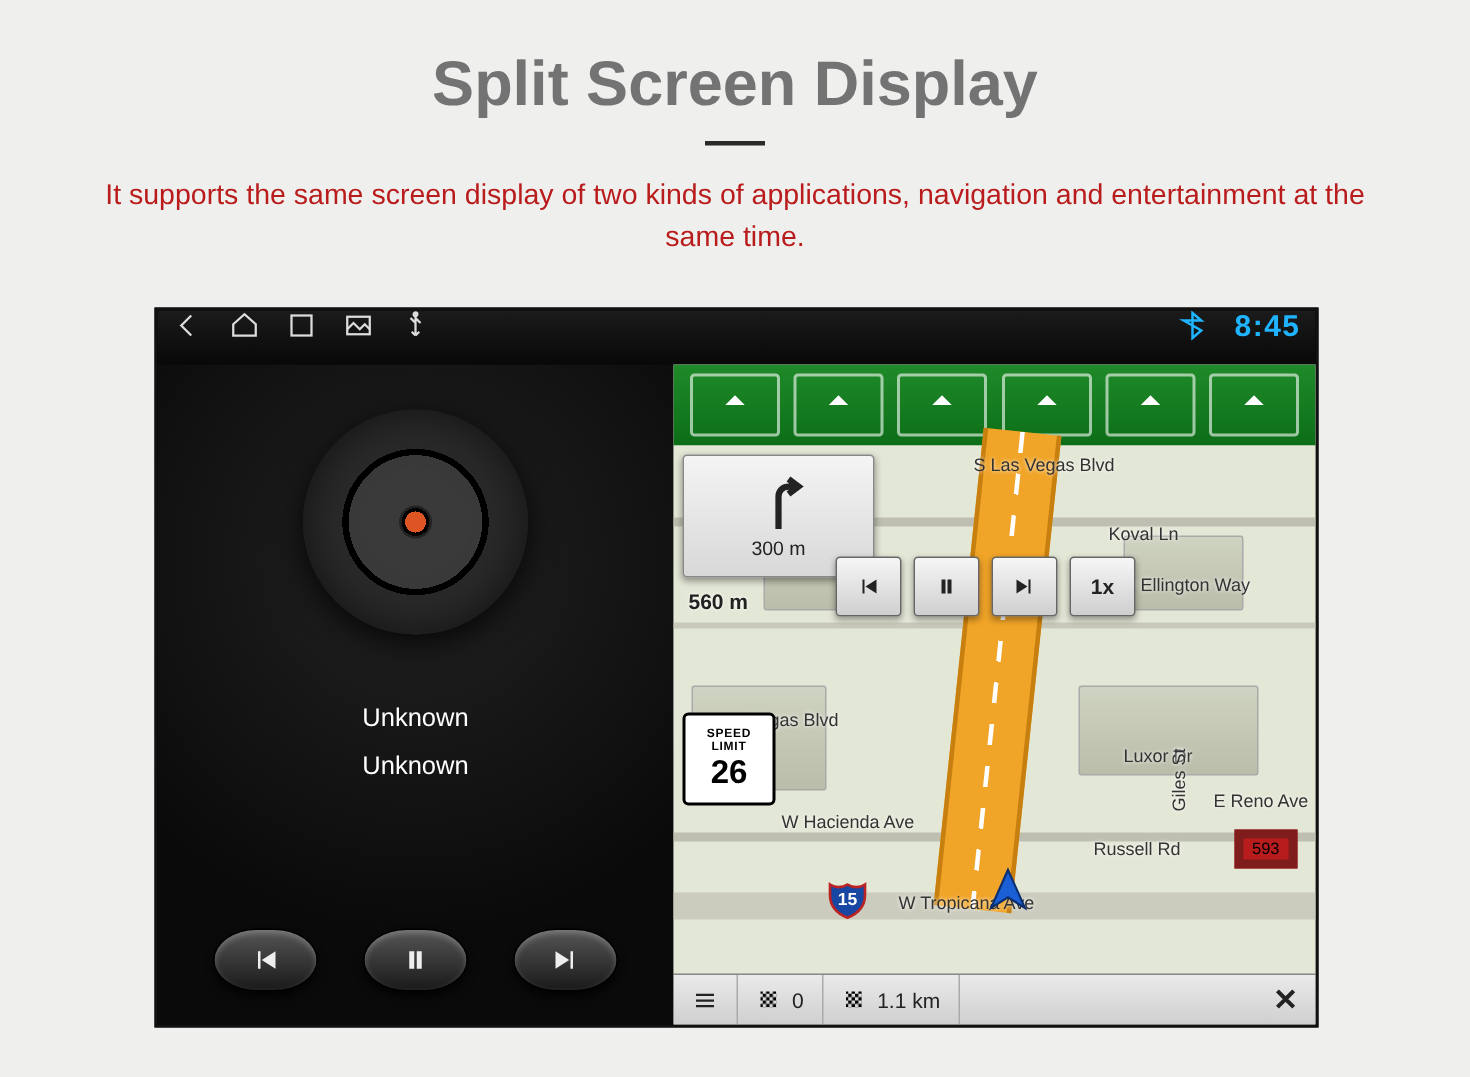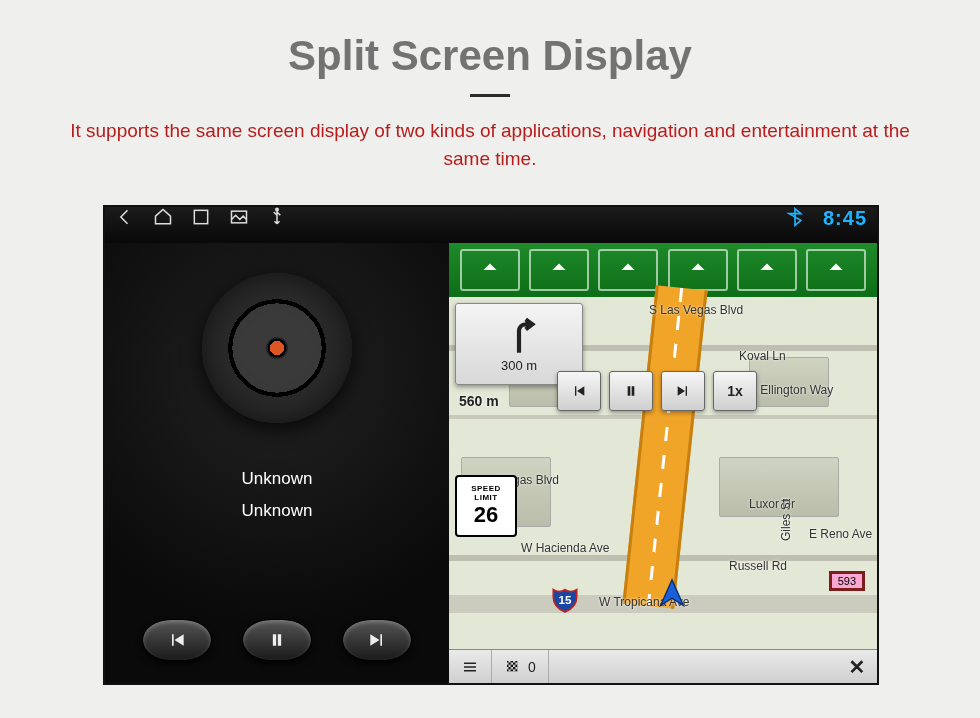--- a/index.html
+++ b/index.html
@@ -191,22 +191,22 @@
     display:flex; align-items:center; gap:6px; padding:0 12px; height:100%;
     border-right:1px solid #aaa;
   }
   .nav-bottom .cell svg{ width:18px; height:18px; }
   .nav-bottom .close{
     margin-left:auto; width:40px; display:flex; align-items:center; justify-content:center;
     font-size:20px; font-weight:bold; cursor:pointer;
   }
   
   .street-chip{
-    position:absolute; right:12px; bottom:58px;
-    background:#f9a8d4; border:3px solid #7f1d1d; padding:1px 6px; font-size:11px;
+    position:absolute; right:12px; bottom:70px;
+    background:#b91c1c; border:6px solid #7f1d1d; padding:1px 6px; font-size:11px;
   }
   
   .watermark{
     position:absolute; left:50%; bottom:8px; transform:translateX(-50%);
     font-family:"Brush Script MT","Segoe Script",cursive;
     font-size:40px; color:rgba(130,130,130,.55);
     pointer-events:none; font-style:italic;
   }
 </style>
 </head>
@@ -401,19 +401,25 @@
               <rect x="4" y="4" width="14" height="14" fill="url(#c)"></rect>
               <defs>
                 <pattern id="c" width="6" height="6" patternUnits="userSpaceOnUse">
                   <rect width="3" height="3" fill="#000"></rect>
                   <rect x="3" y="3" width="3" height="3" fill="#000"></rect>
                 </pattern>
               </defs>
             </svg>
           <span>0</span>
         </div>
+        <div class="cell">
+          <svg viewBox="0 0 24 24" fill="#222">
+              <rect x="4" y="4" width="14" height="14" fill="url(#c)"></rect>
+            </svg>
+          <span>1.1 km</span>
+        </div>
         <div class="close">✕</div>
       </div>
 
     </div>
   </div>
 
 </div>
 
 </body></html>

